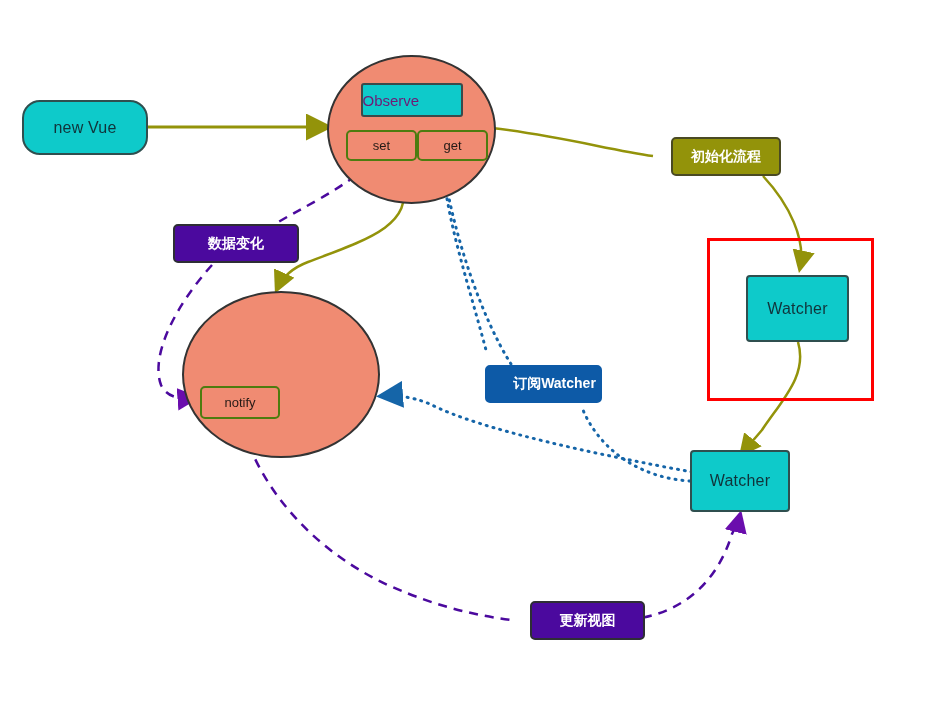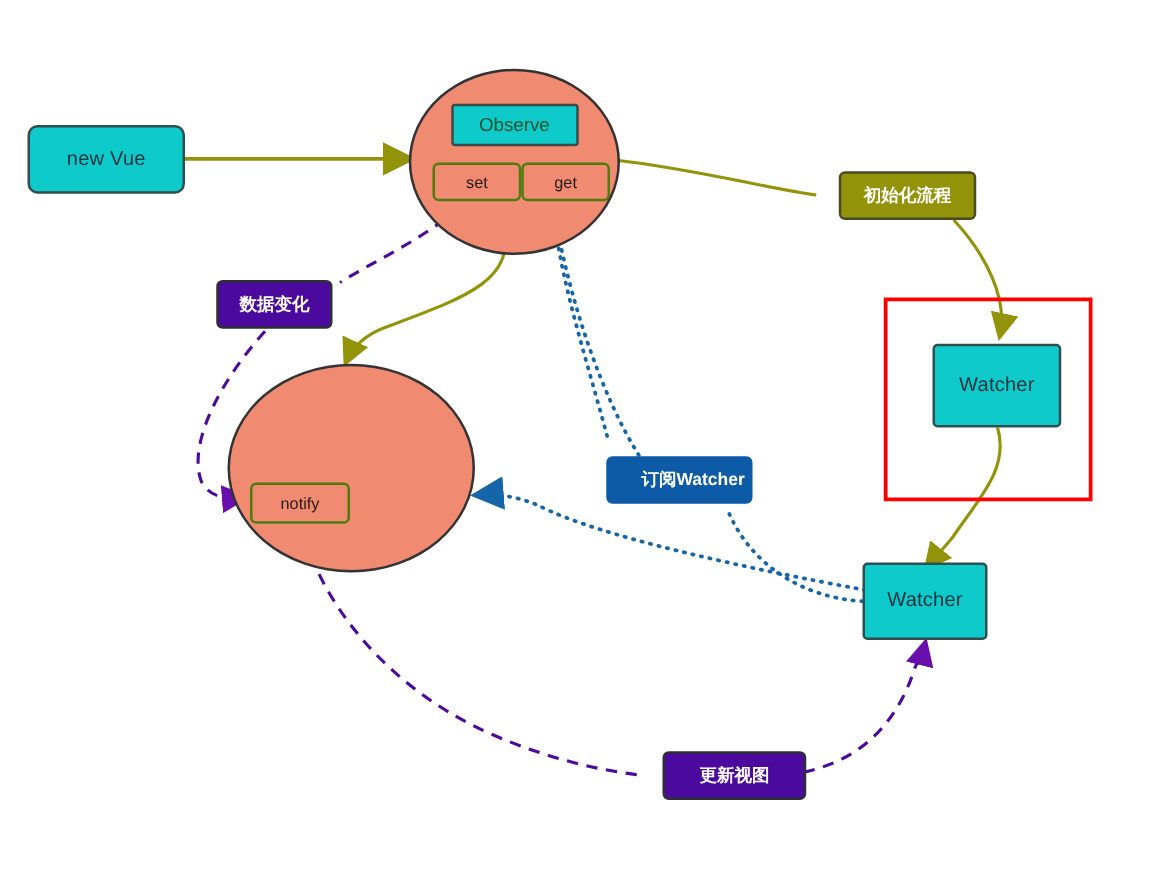--- a/index.html
+++ b/index.html
@@ -35,43 +35,43 @@
   }
   
   .cyan-box {
     background: #0ECACA;
     border: 2px solid #2f4f4f;
     color: #11333a;
     font-size: 16px;
     letter-spacing: 0.2px;
   }
   .pill {
-    border-radius: 8px;
+    border-radius: 18px;
   }
   .r4 {
     border-radius: 4px;
   }
   
   .circle {
     background: #F08B72;
     border: 2px solid #333333;
     border-radius: 50%;
     display: block;
   }
   .circle-title {
     position: absolute;
     left: 50%;
     transform: translateX(-50%);
     background: #0ECACA;
     border: 2px solid #3b4a4a;
     border-radius: 3px;
-    color: #14532d;
+    color: #701a75;
     display: flex;
     align-items: center;
-    justify-content: center;
+    justify-content: flex-start;
   }
   .method-box {
     position: absolute;
     background: #F08B72;
     border: 2px solid #4d7c0f;
     border-radius: 5px;
     color: #241a16;
     font-size: 13px;
     display: flex;
     align-items: center;
@@ -178,21 +178,21 @@
   </div>
 
   <div class="node cyan-box r4" style="left:690px; top:450px; width:100px; height:62px; font-size:16px;">
     <span>Watcher</span>
   </div>
 
   <div class="node chip chip-olive" style="left:653px; top:137px; width:110px; height:39px;">
     <span>初始化流程</span>
   </div>
 
-  <div class="node chip chip-purple" style="left:155px; top:224px; width:93px; height:39px;">
+  <div class="node chip chip-purple" style="left:155px; top:224px; width:126px; height:39px;">
     <span>数据变化</span>
   </div>
 
   <div class="node chip chip-blue" style="left:467px; top:365px; width:117px; height:38px;padding-left:22px;">
     <span>订阅Watcher</span>
   </div>
 
   <div class="node chip chip-purple" style="left:512px; top:601px; width:115px; height:39px;">
     <span>更新视图</span>
   </div>

